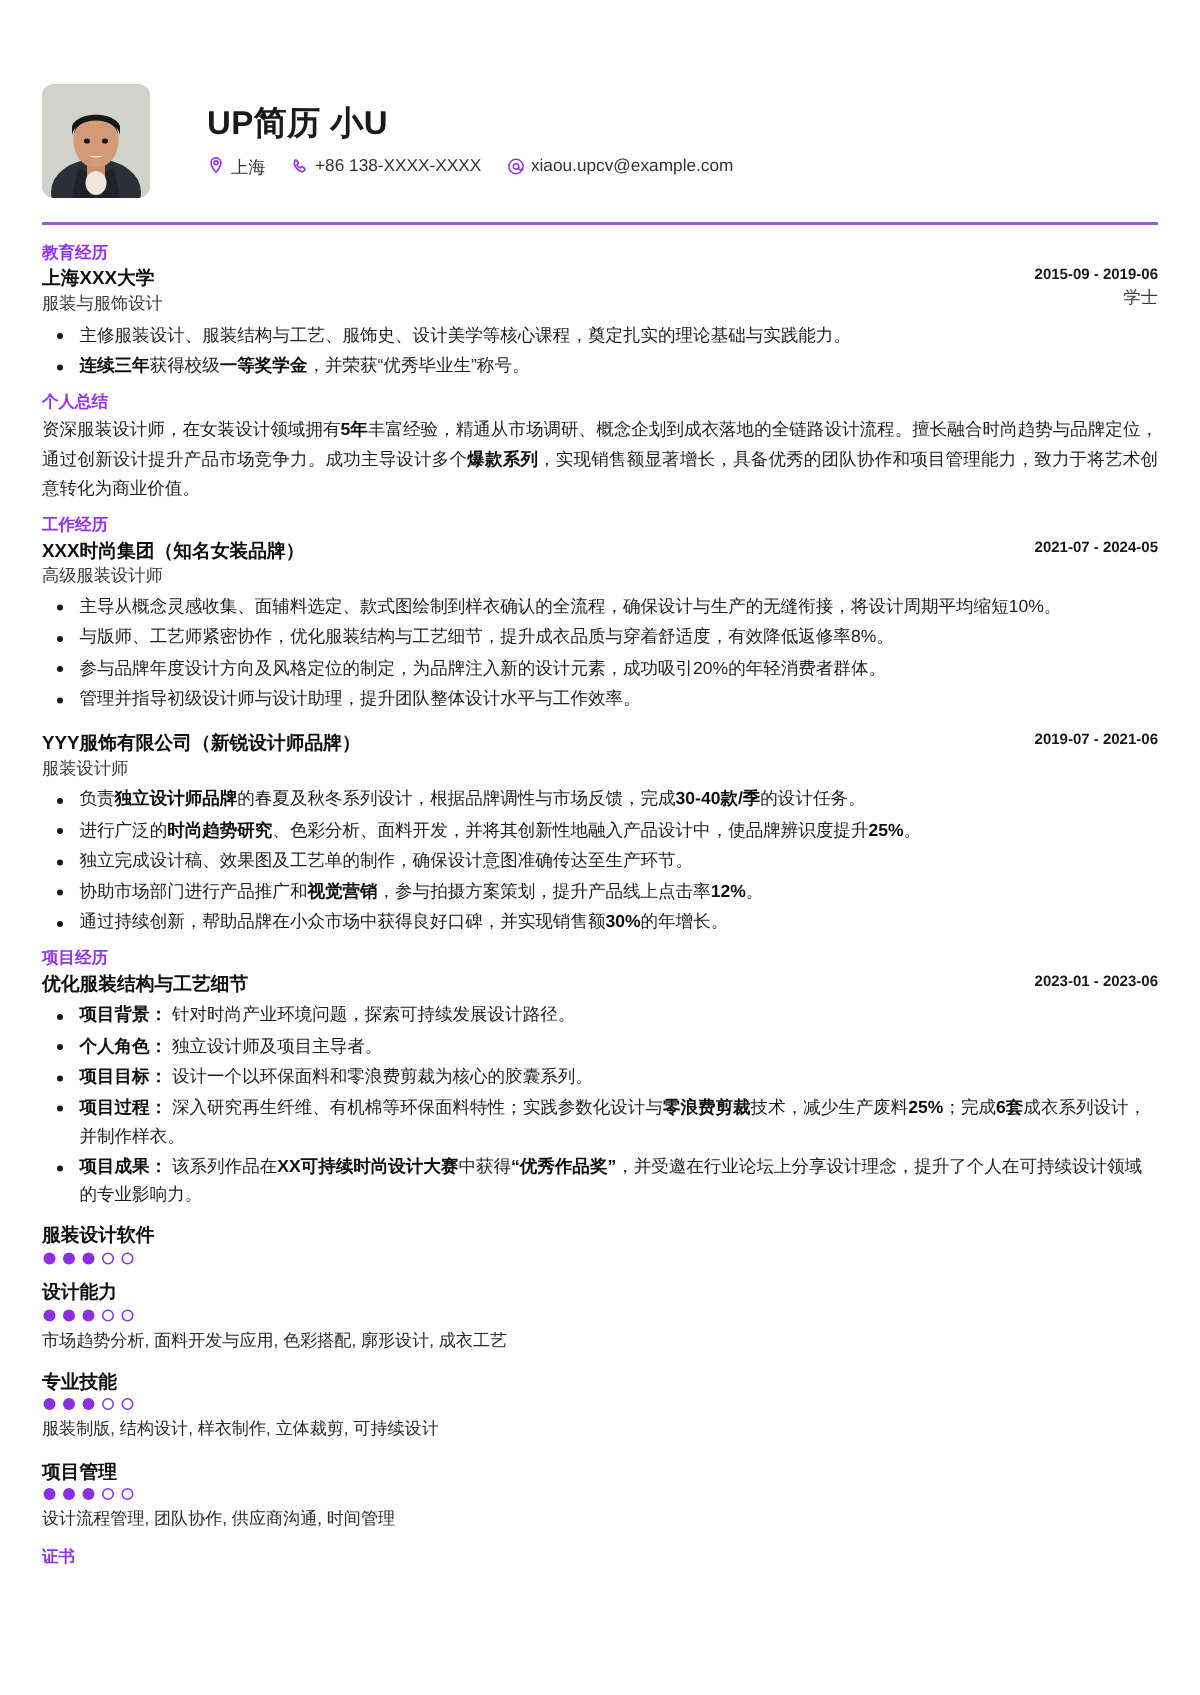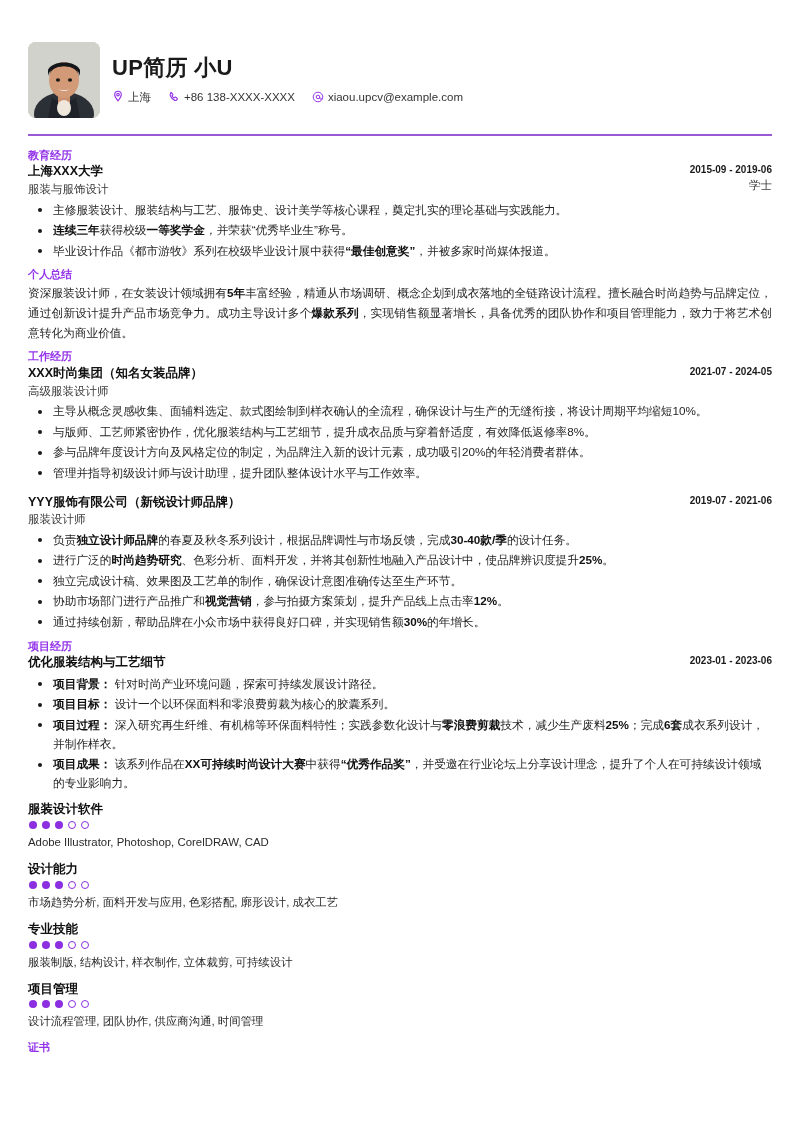--- a/index.html
+++ b/index.html
@@ -15,23 +15,23 @@
     height: 1130px;
     background: #ffffff;
     padding: 0 28px;
     overflow: hidden;
   }
 
   
   .header {
     display: flex;
     align-items: center;
-    padding-top: 42px;
+    padding-top: 56px;
     padding-bottom: 10px;
-    gap: 12px;
+    gap: 38px;
   }
   .avatar {
     width: 72px;
     height: 76px;
     border-radius: 8px;
     flex: 0 0 auto;
     overflow: hidden;
     position: relative;
     background: #cfcfc9;
   }
@@ -231,21 +231,20 @@
           <div class="role">服装与服饰设计</div>
         </div>
         <div class="entry-right">
           <div class="date">2015-09 - 2019-06</div>
           <div class="degree">学士</div>
         </div>
       </div>
       <ul class="bullets">
           <li>主修服装设计、服装结构与工艺、服饰史、设计美学等核心课程，奠定扎实的理论基础与实践能力。</li>
           <li><b>连续三年</b>获得校级<b>一等奖学金</b>，并荣获“优秀毕业生”称号。</li>
-          <li>毕业设计作品《都市游牧》系列在校级毕业设计展中获得<b>“最佳创意奖”</b>，并被多家时尚媒体报道。</li>
         </ul>
     </div>
   </div>
 
   <div class="section">
     <div class="section-title">个人总结</div>
     <div class="summary-text">资深服装设计师，在女装设计领域拥有<b>5年</b>丰富经验，精通从市场调研、概念企划到成衣落地的全链路设计流程。擅长融合时尚趋势与品牌定位，通过创新设计提升产品市场竞争力。成功主导设计多个<b>爆款系列</b>，实现销售额显著增长，具备优秀的团队协作和项目管理能力，致力于将艺术创意转化为商业价值。</div>
   </div>
 
   <div class="section">
@@ -297,40 +296,40 @@
           <div class="entry-head">
             <div class="entry-left">
               <div class="org">优化服装结构与工艺细节</div>
             </div>
             <div class="entry-right">
               <div class="date">2023-01 - 2023-06</div>
             </div>
           </div>
           <ul class="bullets">
             <li><b>项目背景：</b> 针对时尚产业环境问题，探索可持续发展设计路径。</li>
+            <li><b>个人角色：</b> 独立设计师及项目主导者。</li>
             <li><b>项目目标：</b> 设计一个以环保面料和零浪费剪裁为核心的胶囊系列。</li>
             <li><b>项目过程：</b> 深入研究再生纤维、有机棉等环保面料特性；实践参数化设计与<b>零浪费剪裁</b>技术，减少生产废料<b>25%</b>；完成<b>6套</b>成衣系列设计，并制作样衣。</li>
             <li><b>项目成果：</b> 该系列作品在<b>XX可持续时尚设计大赛</b>中获得<b>“优秀作品奖”</b>，并受邀在行业论坛上分享设计理念，提升了个人在可持续设计领域的专业影响力。</li>
           </ul>
         </div>
       </div>
   </div>
 
   <div class="section">
     <div>
         <div class="skill-group">
           <div class="skill-name">服装设计软件</div>
           <div class="dots">
             <span class="dot on"></span>
             <span class="dot on"></span>
             <span class="dot on"></span>
             <span class="dot off"></span>
             <span class="dot off"></span>
           </div>
-          <div class="skill-items">Adobe Illustrator, Photoshop, CorelDRAW, CAD</div>
         </div>
 
         <div class="skill-group">
           <div class="skill-name">设计能力</div>
           <div class="dots">
             <span class="dot on"></span>
             <span class="dot on"></span>
             <span class="dot on"></span>
             <span class="dot off"></span>
             <span class="dot off"></span>

